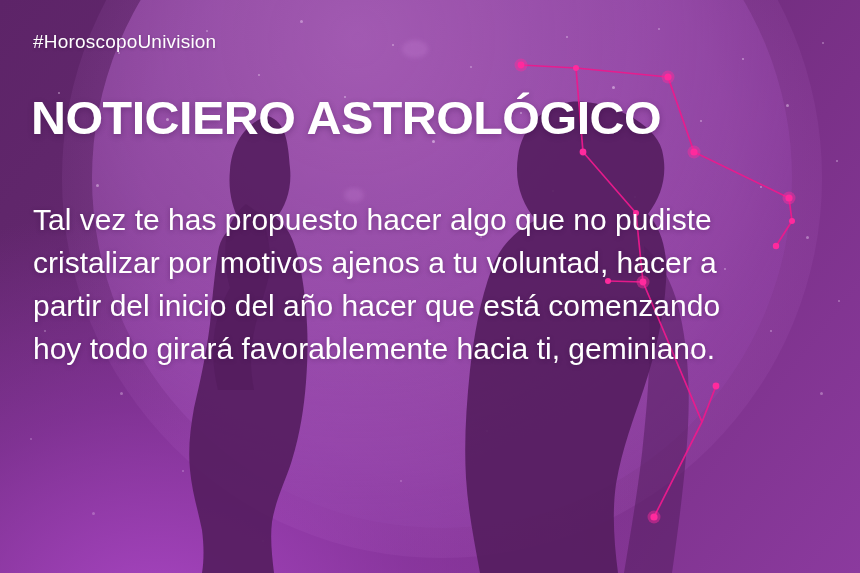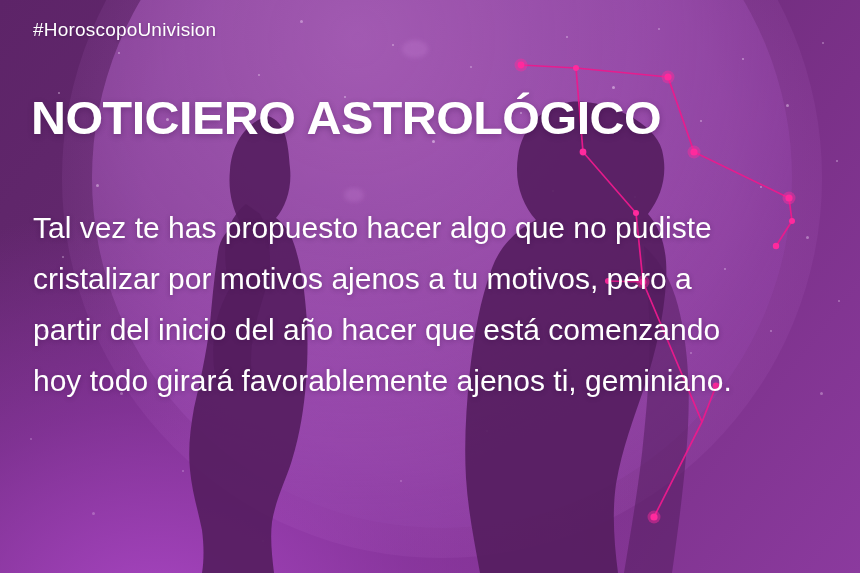--- a/index.html
+++ b/index.html
@@ -55,21 +55,21 @@
   
   .sil { position:absolute; }
   .sil svg { display:block; }
 
   
   .constellation { position:absolute; inset:0; }
 
   
   .hashtag {
     position:absolute;
-    left:33px; top:19px;
+    left:33px; top:31px;
     font-size:19px;
     font-weight:400;
     letter-spacing:.2px;
     color:#ffffff;
     text-shadow:0 1px 3px rgba(50,10,60,.35);
     white-space:nowrap;
   }
   .headline {
     position:absolute;
     left:31px; top:91px;
@@ -86,21 +86,21 @@
   .body-copy {
     position:absolute;
     left:33px; top:198px;
     width:790px;
     font-size:30px;
     line-height:43px;
     font-weight:400;
     color:#ffffff;
     text-shadow:0 1px 5px rgba(48,8,58,.32);
   }
-  .body-copy .ln { display:block; white-space:nowrap;margin-top:8px; }
+  .body-copy .ln { display:block; white-space:nowrap; }
 </style>
 </head>
 <body>
 
 <div id="card">
 
   <div class="moon-glow"></div>
   <div class="moon">
     <div class="crater" style="left:310px;top:212px;width:26px;height:18px;"></div>
 
@@ -220,18 +220,18 @@
       <circle cx="654" cy="517" r="6.5"></circle>
     </g>
   </svg>
 
   <div class="hashtag">#HoroscopoUnivision</div>
 
   <h1 class="headline">NOTICIERO ASTROLÓGICO</h1>
 
   <div class="body-copy">
     <span class="ln">Tal vez te has propuesto hacer algo que no pudiste</span>
-    <span class="ln">cristalizar por motivos ajenos a tu motivos, pero a</span>
+    <span class="ln">cristalizar por motivos ajenos a tu voluntad, hacer a</span>
     <span class="ln">partir del inicio del año hacer que está comenzando</span>
-    <span class="ln">hoy todo girará favorablemente ajenos ti, geminiano.</span>
+    <span class="ln">hoy todo girará favorablemente hacia ti, geminiano.</span>
   </div>
 
 </div>
 
 </body></html>

